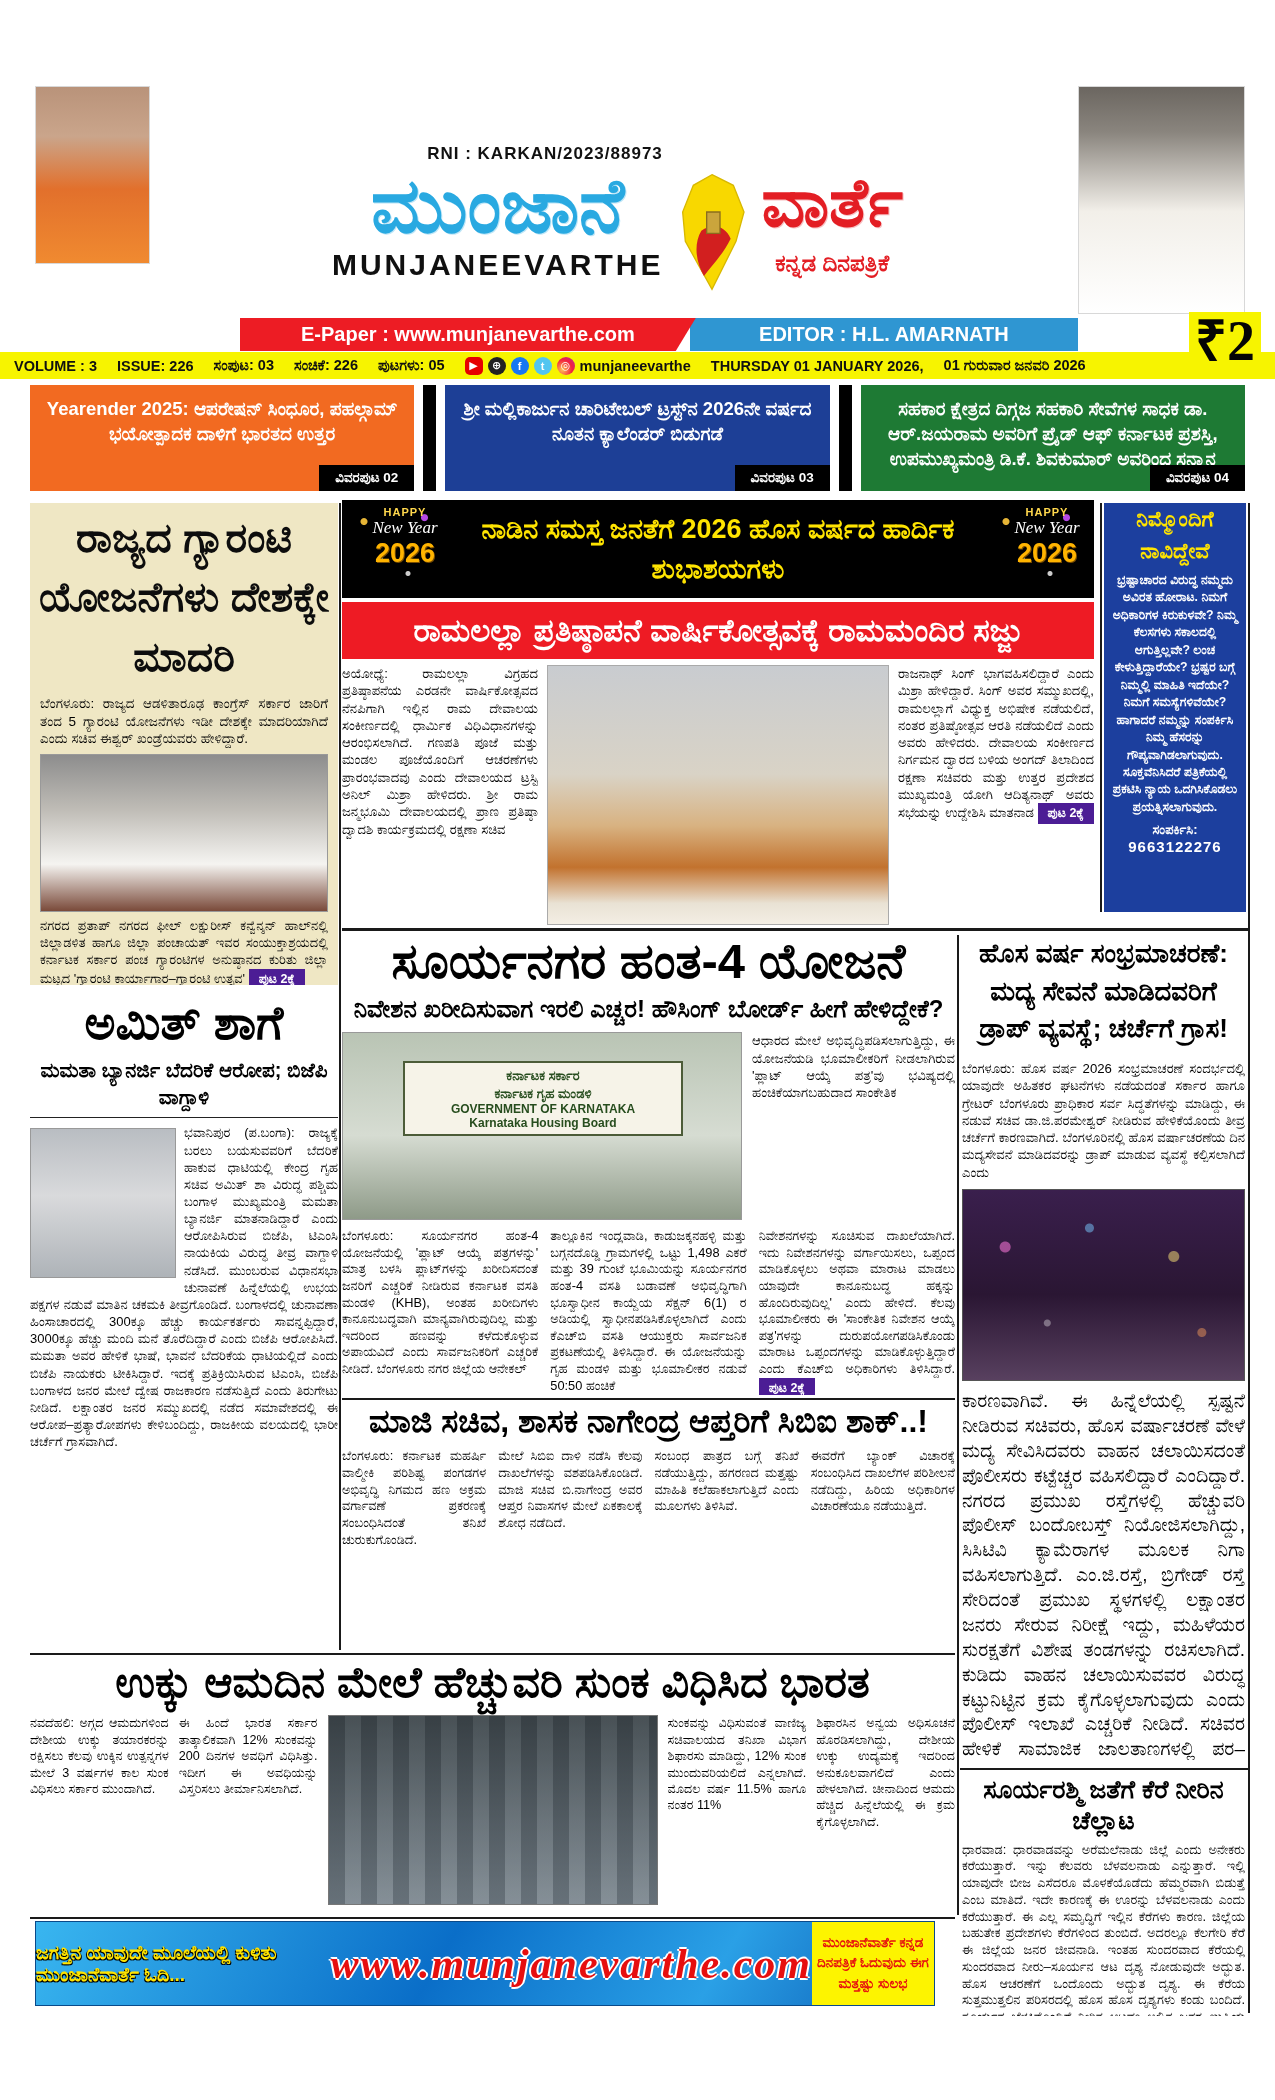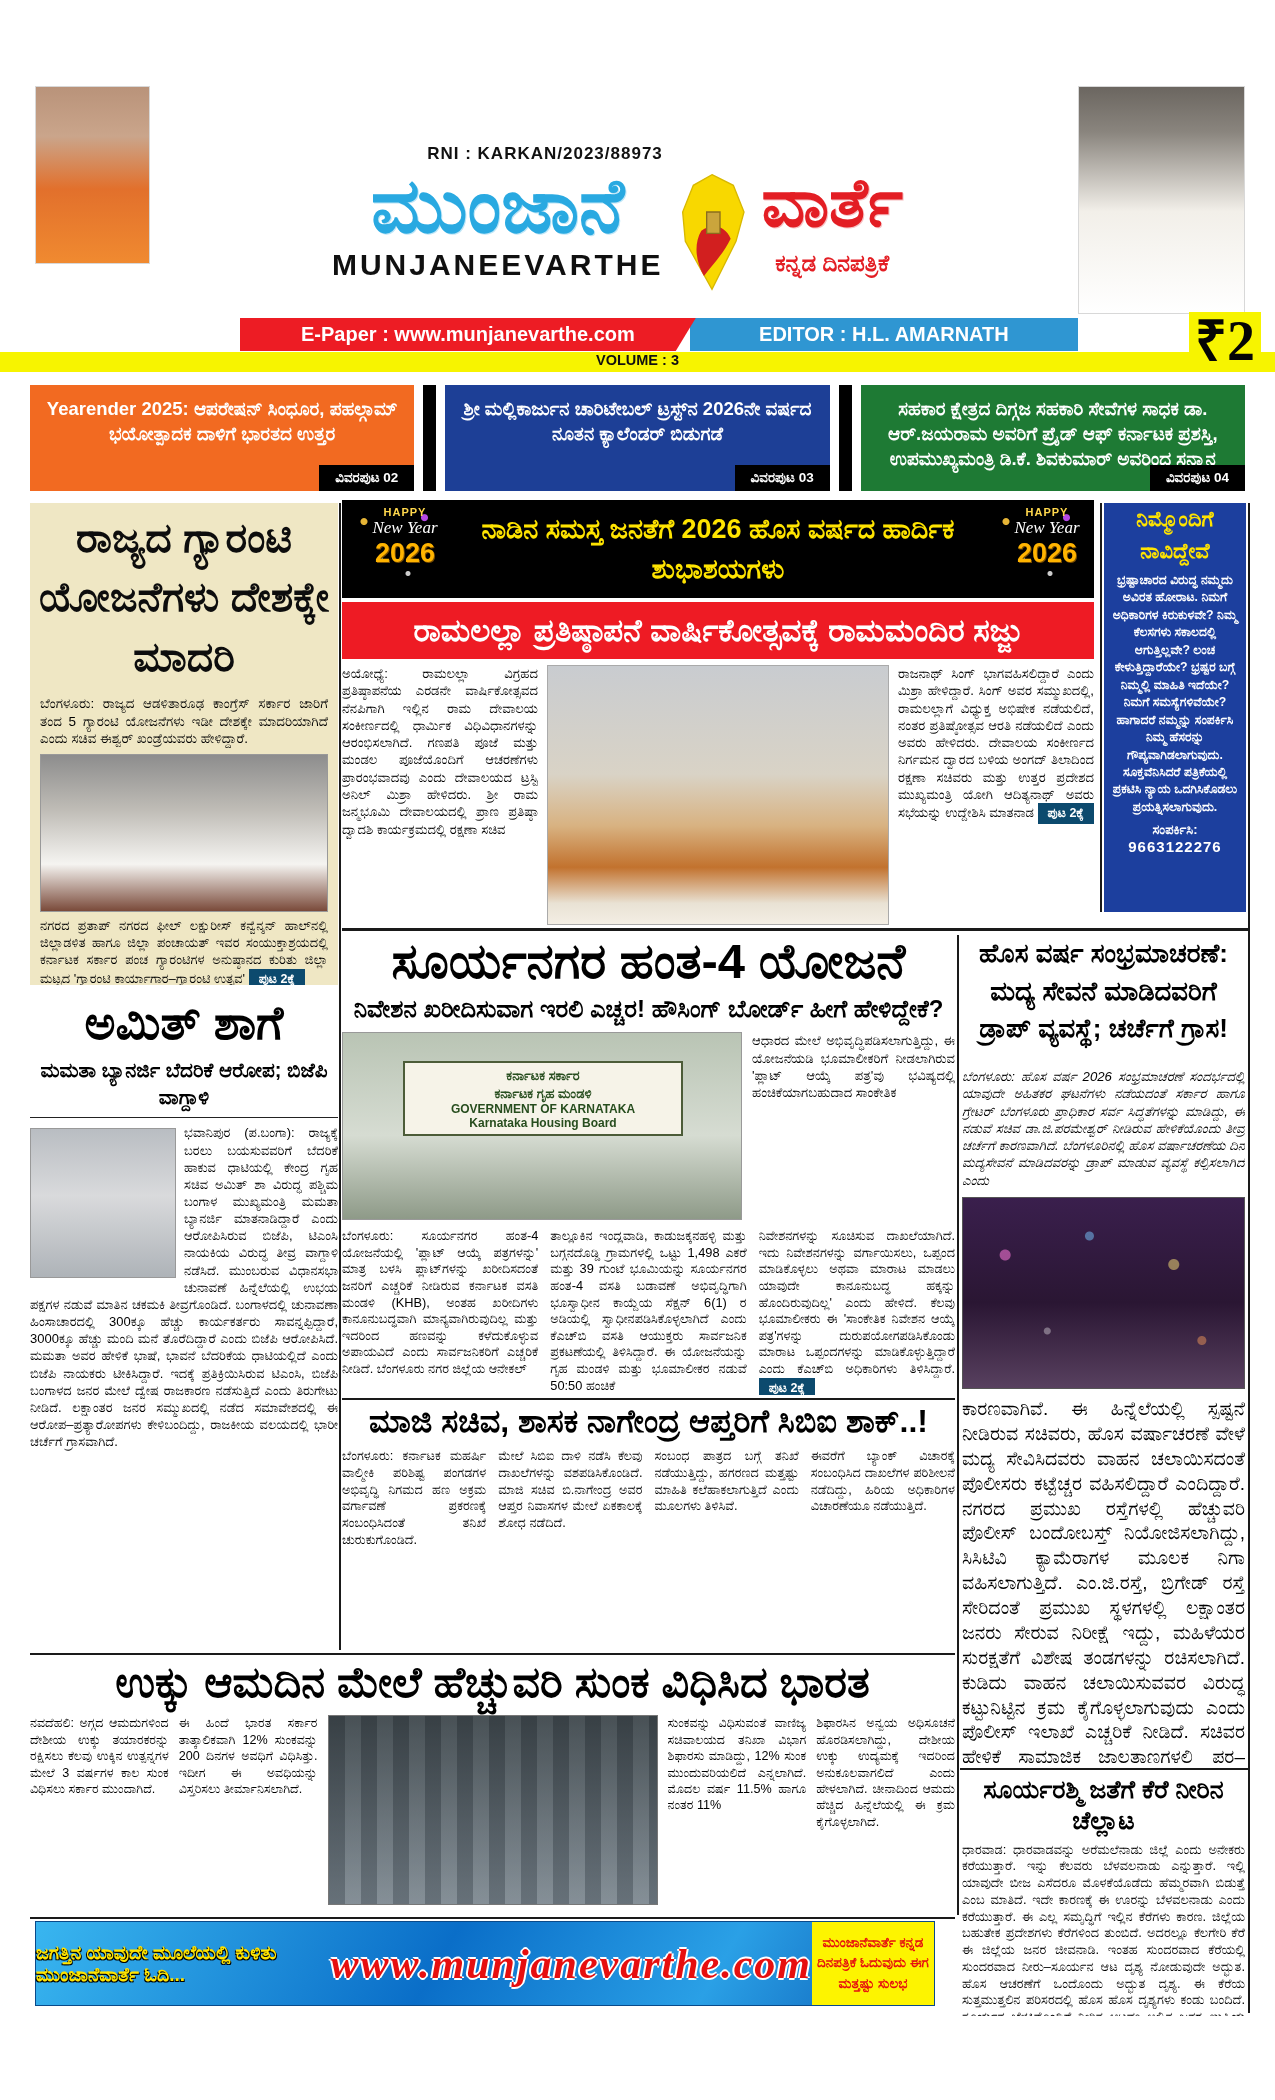--- a/index.html
+++ b/index.html
@@ -18,21 +18,21 @@
   .mast-col { text-align:center; }
   .t-kn1 { font-size:76px; font-weight:bold; color:#29a9e1; line-height:1.0; text-shadow:1px 1px 0 #bfe6f7; }
   .t-kn2 { font-size:68px; font-weight:bold; color:#e31e24; line-height:1.0; text-shadow:1px 1px 0 #f7c2c4; }
   .t-en { font-size:30px; font-weight:bold; color:#101010; letter-spacing:3px; margin-top:4px; }
   .t-tag { font-size:23px; font-weight:bold; color:#e31e24; margin-top:14px; }
   .map-ico { width:86px; height:120px; flex:0 0 auto; margin-top:4px; }
   .ep-bar { position:absolute; left:240px; top:318px; width:838px; height:33px; display:flex; }
   .ep-red { flex:1.08; background:#ed1c24; color:#fff; font-weight:bold; font-size:20px; display:flex; align-items:center; justify-content:center;
             clip-path:polygon(0 0,100% 0,calc(100% - 20px) 100%,0 100%); }
   .ep-blue { flex:0.92; background:#2f96d2; color:#fff; font-weight:bold; font-size:20px; display:flex; align-items:center; justify-content:center; margin-left:-6px; }
-  .infobar { position:absolute; left:0; top:352px; width:1275px; height:20px; background:#f7f400; display:flex; align-items:center; gap:20px; padding:0 14px; font-weight:bold; font-size:14.5px; color:#101010;flex-direction:column; }
+  .infobar { position:absolute; left:0; top:352px; width:1275px; height:27px; background:#f7f400; display:flex; align-items:center; gap:20px; padding:0 14px; font-weight:bold; font-size:14.5px; color:#101010; }
   .soc { display:flex; align-items:center; gap:5px; }
   .soc-ic { width:18px; height:18px; border-radius:50%; color:#fff; font-size:11px; font-weight:bold; display:inline-flex; align-items:center; justify-content:center; }
   .ic-yt { background:#e60000; border-radius:5px; }
   .ic-gl { background:#222; }
   .ic-fb { background:#1877f2; }
   .ic-tw { background:#53c5f0; }
   .ic-ig { background:radial-gradient(circle at 30% 70%,#fec053,#f2203e 55%,#b729a8); }
   .price { position:absolute; right:14px; top:312px; font-size:56px; font-weight:bold; color:#050505; background:#f7f400; padding:0 6px; line-height:1.05; font-family:"Liberation Serif",serif; }
 
   
@@ -46,21 +46,21 @@
 
   
   .vrule,.hrule { position:absolute; background:#1a1a1a; }
 
   
   .story1 { position:absolute; left:30px; top:503px; width:308px; height:482px; background:#efe7c4; overflow:hidden; }
   .story1 h1 { font-size:41px; line-height:1.45; text-align:center; color:#0d0d0d; padding:6px 4px 2px; font-weight:bold; }
   .story1 .lead { font-size:13.5px; text-align:justify; padding:6px 10px 4px; line-height:1.3; }
   .photo-minister { margin:2px 10px; height:158px; background:linear-gradient(180deg,#8d8d8d 0%,#bfbcb6 35%,#f5f4f1 70%,#7a4a3a 100%); border:1px solid #999; }
   .story1 .body { font-size:13px; text-align:justify; padding:4px 10px; line-height:1.3; }
-  .ptag { display:inline-block; background:#0c4a6e; color:#fff; font-size:12.5px; font-weight:bold; padding:2px 10px; }
+  .ptag { display:inline-block; background:#4c1d95; color:#fff; font-size:12.5px; font-weight:bold; padding:2px 10px; }
 
   .story2 { position:absolute; left:30px; top:995px; width:308px; height:655px; overflow:hidden; }
   .story2 .h1 { font-size:47px; font-weight:bold; text-align:center; line-height:1.2; }
   .story2 .h2 { font-size:20px; font-weight:bold; text-align:center; line-height:1.35; padding:6px 2px; border-bottom:1px solid #222; margin-bottom:6px; }
   .photo-mamata { float:left; width:146px; height:150px; margin:4px 8px 4px 0; background:linear-gradient(180deg,#b9bdc2 0%,#d9dadc 45%,#aeb3b8 100%); border:1px solid #999; }
   .story2 .body { font-size:13px; text-align:justify; line-height:1.32; }
 
   
   .ny-banner { position:absolute; left:342px; top:500px; width:752px; height:98px; background:#000; display:flex; }
   .ny-tile { width:110px; background:#000 radial-gradient(circle at 22% 25%,rgba(255,215,0,.8) 0 3px,transparent 4px);
@@ -99,21 +99,21 @@
   .surya-cols div { flex:1; font-size:12.8px; text-align:justify; line-height:1.3; overflow:hidden; }
 
   .nagendra { position:absolute; left:342px; top:1402px; width:613px; height:248px; overflow:hidden; }
   .nagendra .nh { font-size:32px; font-weight:bold; text-align:center; line-height:1.2; margin-bottom:8px; }
   .nag-cols { display:flex; gap:12px; height:190px; }
   .nag-cols div { flex:1; font-size:12.8px; text-align:justify; line-height:1.3; overflow:hidden; }
 
   
   .drop { position:absolute; left:962px; top:935px; width:283px; height:828px; overflow:hidden; }
   .drop .dh { font-size:26px; font-weight:bold; text-align:center; line-height:1.45; }
-  .drop .p1 { font-size:13.2px; text-align:justify; line-height:1.31; margin-top:20px;font-style:italic; }
+  .drop .p1 { font-size:13.2px; text-align:justify; line-height:1.31; margin-top:12px; }
   .photo-crowd { height:192px; margin:8px 0; border:1px solid #555; background:
       radial-gradient(circle at 15% 30%,rgba(255,120,220,.55) 0 5px,transparent 6px),
       radial-gradient(circle at 45% 20%,rgba(120,200,255,.5) 0 4px,transparent 5px),
       radial-gradient(circle at 75% 35%,rgba(255,230,120,.5) 0 5px,transparent 6px),
       radial-gradient(circle at 30% 70%,rgba(255,255,255,.35) 0 3px,transparent 4px),
       radial-gradient(circle at 85% 75%,rgba(255,160,90,.45) 0 4px,transparent 5px),
       linear-gradient(180deg,#3a1f4d 0%,#2a1633 55%,#58405f 100%); }
   .drop .p2 { font-size:19px; text-align:justify; line-height:1.31; }
 
   .lake { position:absolute; left:962px; top:1774px; width:283px; height:242px; overflow:hidden; }

